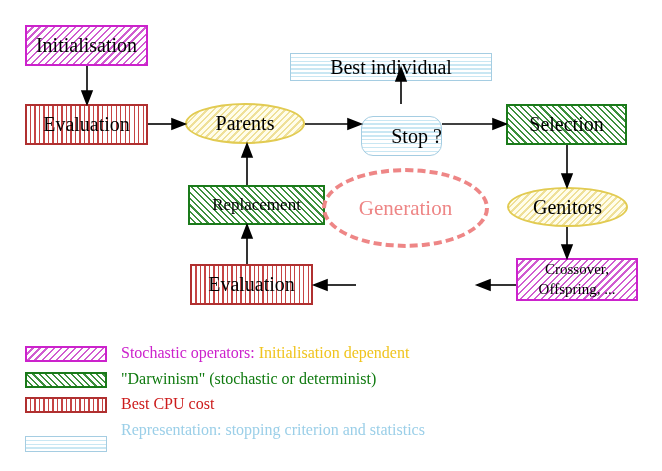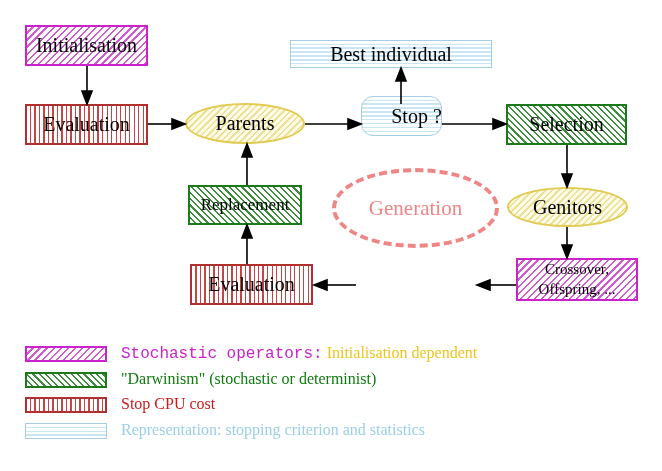--- a/index.html
+++ b/index.html
@@ -21,41 +21,42 @@
     border:2px solid #1a7a1a;
     background:repeating-linear-gradient(45deg,#ffffff 0,#ffffff 3px,#3d8f3d 3px,#3d8f3d 4.5px);
   }
   .stripes-red{
     border:2px solid #b03030;
     background:repeating-linear-gradient(90deg,#ffffff 0,#ffffff 3px,#c64444 3px,#c64444 4.5px);
   }
   .stripes-cyan{
     border:1.5px solid #a5cde2;
     background:repeating-linear-gradient(180deg,#ffffff 0,#ffffff 2.6px,#c9e7f3 2.6px,#c9e7f3 3.9px);
+    margin-top:13px;
   }
   .ellipse-yellow{
     border:2px solid #e2cb52;border-radius:50%;
     background:repeating-linear-gradient(135deg,#fffdea 0,#fffdea 3px,#efe098 3px,#efe098 4.6px);
   }
   .rounded{border-radius:12px;}
   .generation-ellipse{
     position:absolute;border:4px dashed #ee8686;border-radius:50%;
     display:flex;align-items:center;justify-content:center;
     color:#ee8686;font-size:21px;box-sizing:border-box;
   }
   .two-line{font-size:15px;line-height:1.3;flex-direction:column;align-items:center;}
   .mid-text{font-size:17px;}
   #arrows{position:absolute;left:0;top:0;pointer-events:none;}
   
   .legend-row{position:absolute;left:25px;height:18px;}
   .swatch{position:absolute;left:0;top:0;width:82px;height:16px;box-sizing:border-box;}
   .legend-label{
     position:absolute;left:96px;top:-2px;font-size:16px;white-space:nowrap;
   }
-  .t-magenta{color:#cc22cc;font-family:Liberation Mono, monospace;}
+  .t-magenta{color:#cc22cc;}
   .t-gold{color:#f0c41e;}
   .t-green{color:#0f7a0f;}
   .t-red{color:#cc1b1b;}
   .t-blue{color:#9bcfe8;}
 </style>
 </head>
 <body>
 
 <div id="stage">
 
@@ -68,21 +69,21 @@
   </div>
 
   <div class="node ellipse-yellow" style="left:185px;top:103px;width:120px;height:41px;">
     <span>Parents</span>
   </div>
 
   <div class="node stripes-cyan" style="left:290px;top:40px;width:202px;height:28px;">
     <span>Best individual</span>
   </div>
 
-  <div class="node stripes-cyan rounded" style="left:361px;top:96px;width:81px;height:40px;padding-left:30px;">
+  <div class="node stripes-cyan rounded" style="left:361px;top:103px;width:81px;height:40px;padding-left:30px;">
     <span>Stop ?</span>
   </div>
 
   <div class="node hatch-green" style="left:506px;top:104px;width:121px;height:41px;">
     <span>Selection</span>
   </div>
 
   <div class="node ellipse-yellow" style="left:507px;top:187px;width:121px;height:40px;">
     <span>Genitors</span>
   </div>
@@ -90,25 +91,25 @@
   <div class="node hatch-magenta two-line" style="left:516px;top:258px;width:122px;height:43px;">
     <span>Crossover,</span>
     <span>Offspring, ...</span>
   </div>
 
 
   <div class="node stripes-red" style="left:190px;top:264px;width:123px;height:41px;">
     <span>Evaluation</span>
   </div>
 
-  <div class="node hatch-green mid-text" style="left:188px;top:185px;width:114px;height:40px;">
+  <div class="node hatch-green mid-text" style="left:188px;top:185px;width:137px;height:40px;">
     <span>Replacement</span>
   </div>
 
-  <div class="generation-ellipse" style="left:332px;top:168px;width:167px;height:80px;">
+  <div class="generation-ellipse" style="left:322px;top:168px;width:167px;height:80px;">
     <span>Generation</span>
   </div>
 
   <svg id="arrows" width="662" height="471" viewBox="0 0 662 471">
     <g stroke="#000" stroke-width="1.6" fill="#000">
 
       <line x1="87" y1="66" x2="87" y2="92"></line>
       <polygon points="87,104 82,91 92,91"></polygon>
 
       <line x1="148" y1="124" x2="173" y2="124"></line>
@@ -151,21 +152,21 @@
     </div>
   </div>
 
   <div class="legend-row" style="top:372px;">
     <div class="swatch hatch-green"></div>
     <div class="legend-label t-green">"Darwinism" (stochastic or determinist)</div>
   </div>
 
   <div class="legend-row" style="top:397px;">
     <div class="swatch stripes-red"></div>
-    <div class="legend-label t-red">Stop CPU cost</div>
+    <div class="legend-label t-red">Best CPU cost</div>
   </div>
 
   <div class="legend-row" style="top:423px;">
     <div class="swatch stripes-cyan"></div>
     <div class="legend-label t-blue">Representation: stopping criterion and statistics</div>
   </div>
 
 </div>
 
 </body></html>

